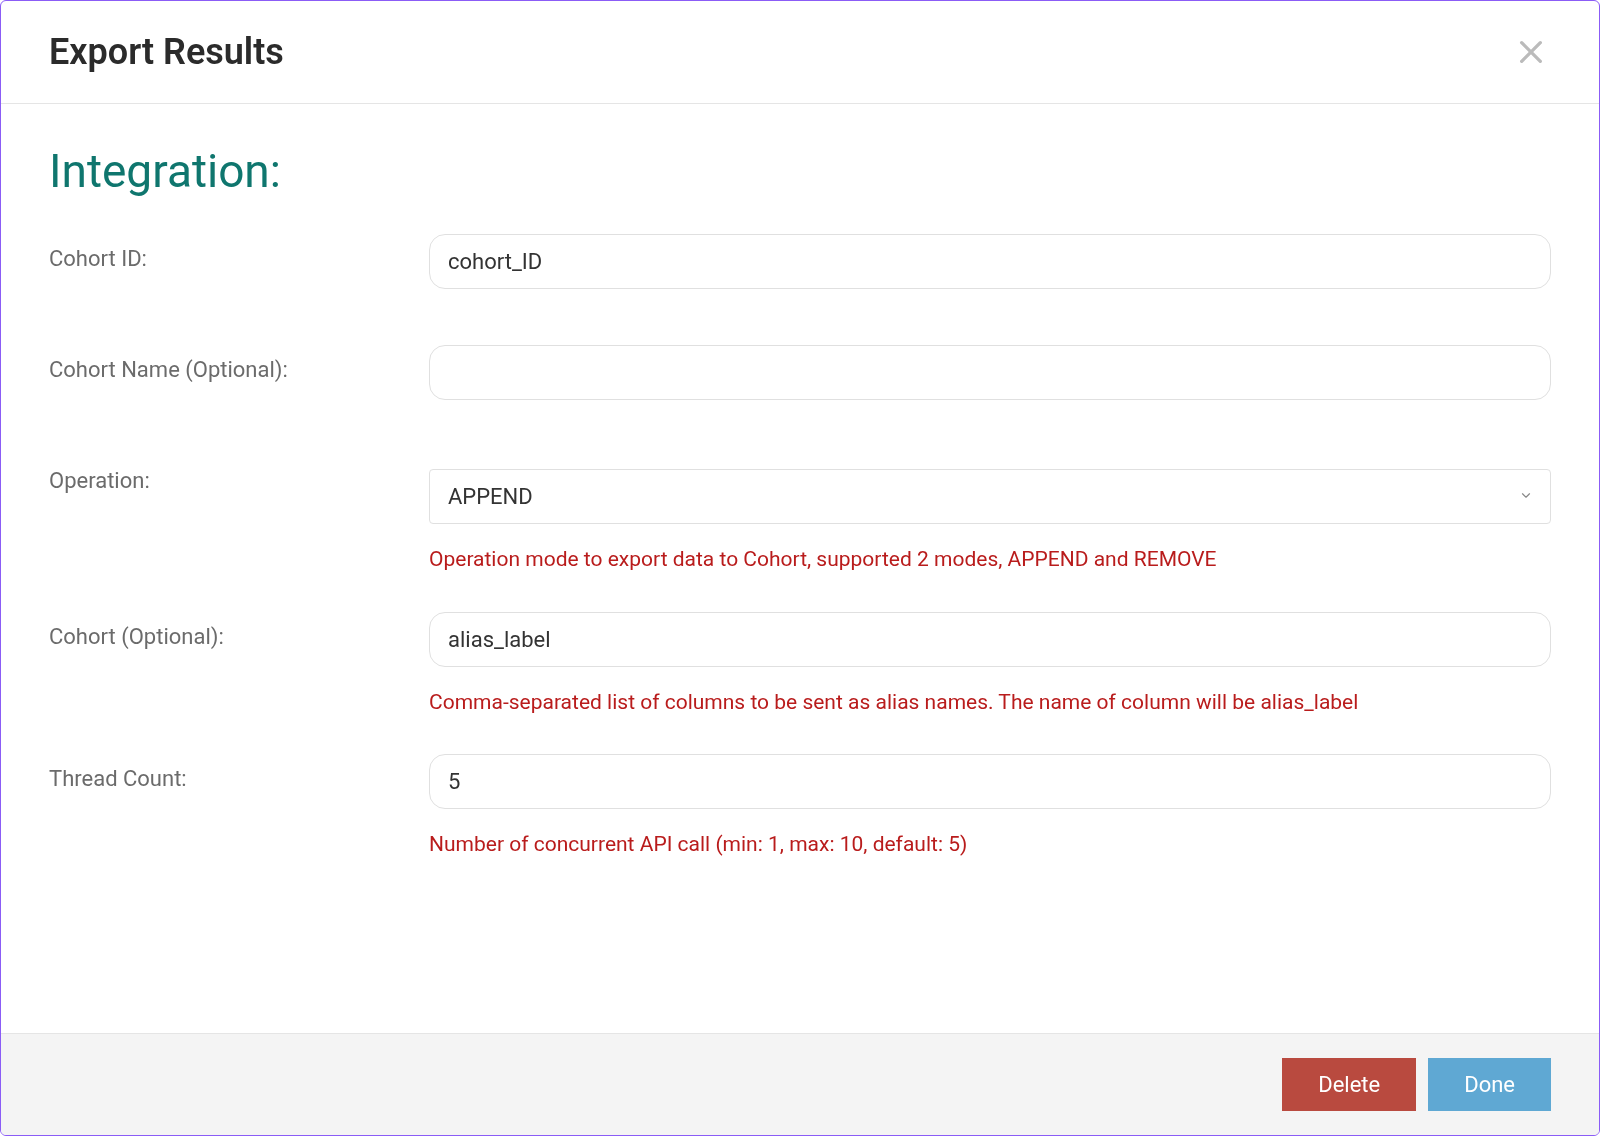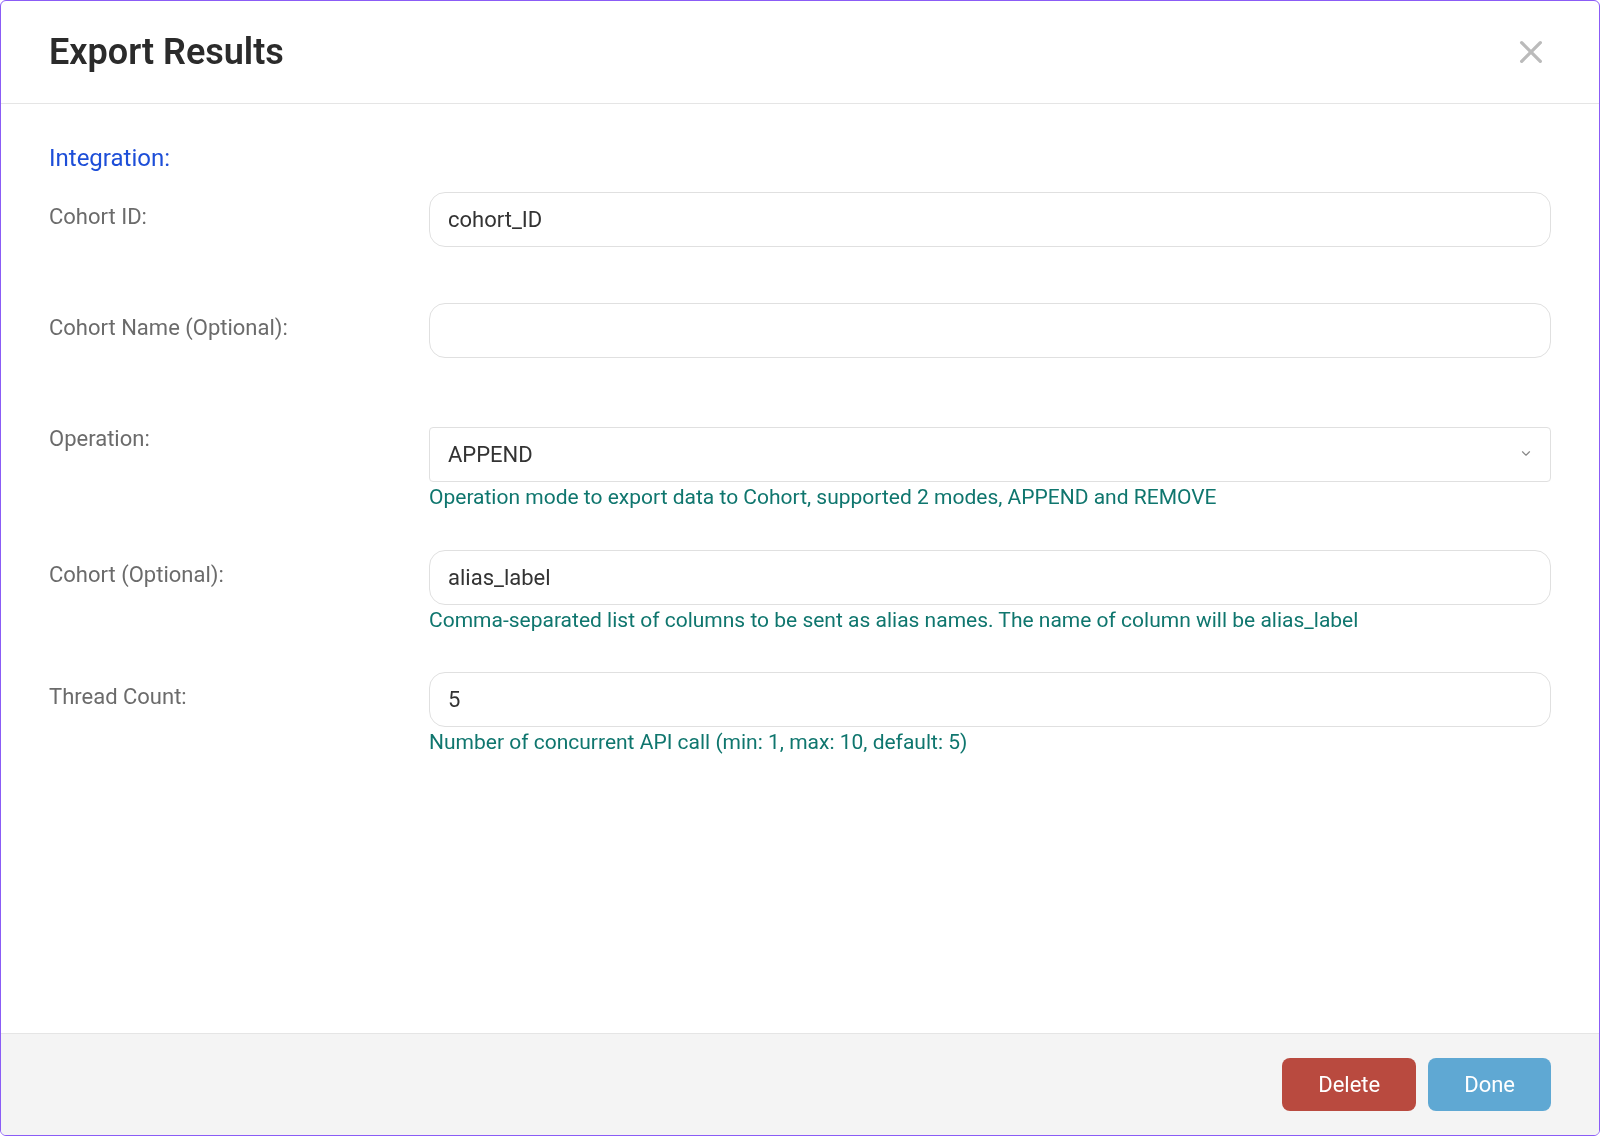--- a/index.html
+++ b/index.html
@@ -47,24 +47,24 @@
     .close-btn svg {
       width: 32px;
       height: 32px;
     }
     .modal-body {
       flex: 1;
       padding: 40px 48px 40px 48px;
       overflow-y: auto;
     }
     .section-title {
-      font-size: 24px;
+      font-size: 46px;
       font-weight: 400;
-      color: #1d4ed8;
-      margin-bottom: 20px;
+      color: #0f766e;
+      margin-bottom: 36px;
     }
     .form-row {
       display: flex;
       align-items: flex-start;
       margin-bottom: 56px;
     }
     .form-row.with-help {
       margin-bottom: 36px;
     }
     .form-label {
@@ -113,37 +113,37 @@
       transform: translateY(-50%);
       pointer-events: none;
       color: #888;
     }
     .select-caret svg {
       width: 14px;
       height: 14px;
     }
     .help-text {
       font-size: 21px;
-      color: #0f766e;
-      margin-top: 0;
+      color: #b91c1c;
+      margin-top: 20px;
       line-height: 1.5;
     }
     .modal-footer {
       padding: 24px 48px;
       background: #f4f4f4;
       border-top: 1px solid #e5e5e5;
       display: flex;
       justify-content: flex-end;
       gap: 12px;
     }
     .btn {
       padding: 14px 36px;
       font-size: 22px;
       border: none;
-      border-radius: 8px;
+      border-radius: 0;
       cursor: pointer;
       color: #fff;
       font-family: inherit;
     }
     .btn-delete {
       background: #b94a3f;
     }
     .btn-done {
       background: #5fa8d3;
       text-align: right;

